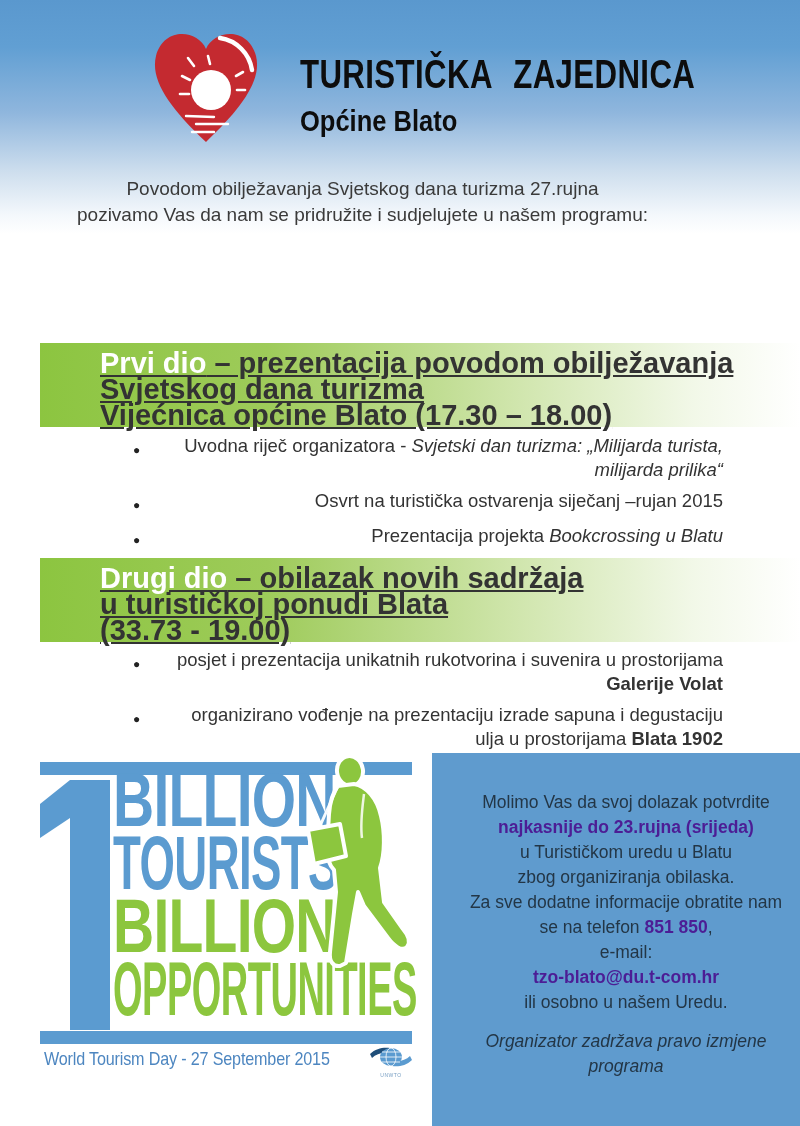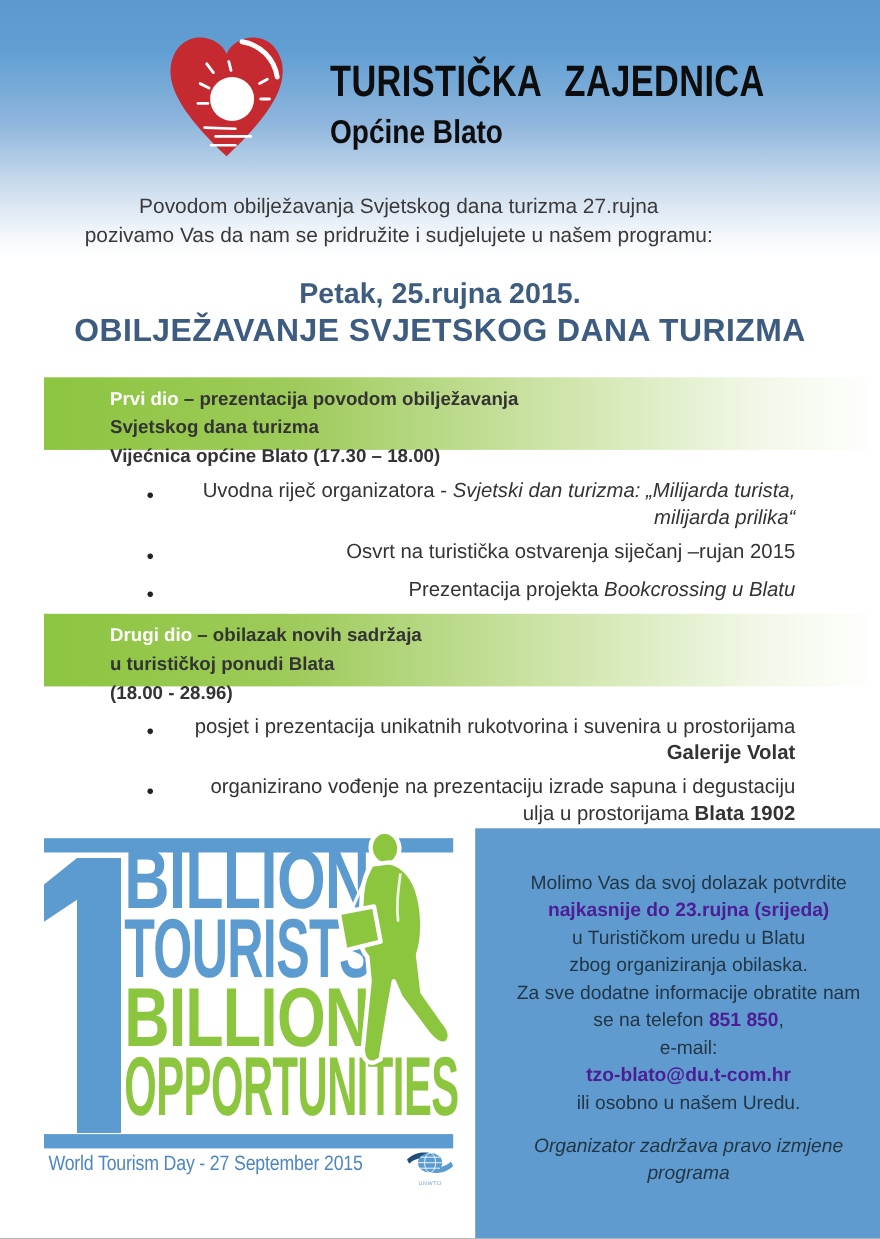--- a/index.html
+++ b/index.html
@@ -17,23 +17,23 @@
     transform:scaleX(.85);transform-origin:left top;}
   .intro{position:absolute;left:0;top:176px;width:725px;text-align:center;
     font-size:19px;line-height:26px;color:#3a3a3a;}
 
   
   .title-block{position:absolute;left:0;top:251px;width:800px;text-align:center;color:#3d5c80;}
   .title-date{font-size:26px;font-weight:bold;}
   .title-main{font-size:29px;font-weight:bold;letter-spacing:.4px;margin-top:3px;}
 
   
-  .band{position:absolute;left:40px;width:760px;height:66px;box-sizing:border-box;
-    padding:7px 0 0 60px;font-size:17px;font-weight:bold;line-height:26px;color:#333;
-    background:linear-gradient(90deg,#8cc540 0%,#9ecb5a 30%,#cfe5ab 62%,#f2f8e8 86%,#ffffff 100%);}
+  .band{position:absolute;left:40px;width:760px;height:84px;box-sizing:border-box;
+    padding:7px 0 0 60px;font-size:29px;font-weight:bold;line-height:26px;color:#333;
+    background:linear-gradient(90deg,#8cc540 0%,#9ecb5a 30%,#cfe5ab 62%,#f2f8e8 86%,#ffffff 100%);text-decoration:underline;}
   .band1{top:343px;} .band2{top:558px;}
   .band .lead{color:#ffffff;}
 
   
   .bullets{position:absolute;left:133px;width:590px;font-size:18.5px;line-height:24px;color:#333;}
   .bullets1{top:434px;} .bullets2{top:648px;}
   .bullet{display:flex;margin-bottom:7px;}
   .dot{flex:0 0 32px;font-size:12px;padding-top:4px;color:#222;}
   .btext{flex:1;text-align:right;}
   .it{font-style:italic;}
@@ -94,24 +94,20 @@
   <div class="org">
     <div class="org-line1">TURISTIČKA ZAJEDNICA</div>
     <div class="org-line2">Općine Blato</div>
   </div>
 
   <div class="intro">
     <div>Povodom obilježavanja Svjetskog dana turizma 27.rujna</div>
     <div>pozivamo Vas da nam se pridružite i sudjelujete u našem programu:</div>
   </div>
 
-  <div class="title-block">
-    <div class="title-date">Petak, 25.rujna 2015.</div>
-    <div class="title-main">OBILJEŽAVANJE SVJETSKOG DANA TURIZMA</div>
-  </div>
 
   <div class="band band1">
     <div><span class="lead">Prvi dio</span><span> – prezentacija povodom obilježavanja</span></div>
     <div>Svjetskog dana turizma</div>
     <div>Vijećnica općine Blato (17.30 – 18.00)</div>
   </div>
 
   <div class="bullets bullets1">
     <div class="bullet">
       <span class="dot">●</span>
@@ -123,21 +119,21 @@
     </div>
     <div class="bullet">
       <span class="dot">●</span>
       <span class="btext"><span>Prezentacija projekta </span><span class="it">Bookcrossing u Blatu</span></span>
     </div>
   </div>
 
   <div class="band band2">
     <div><span class="lead">Drugi dio</span><span> – obilazak novih sadržaja</span></div>
     <div>u turističkoj ponudi Blata</div>
-    <div>(18.00 - 28.96)</div>
+    <div>(33.73 - 19.00)</div>
   </div>
 
   <div class="bullets bullets2">
     <div class="bullet">
       <span class="dot">●</span>
       <span class="btext"><span>posjet i prezentacija unikatnih rukotvorina i suvenira u prostorijama </span><span class="bd">Galerije Volat</span></span>
     </div>
     <div class="bullet">
       <span class="dot">●</span>
       <span class="btext"><span>organizirano vođenje na prezentaciju izrade sapuna i degustaciju ulja u prostorijama </span><span class="bd">Blata 1902</span></span>

